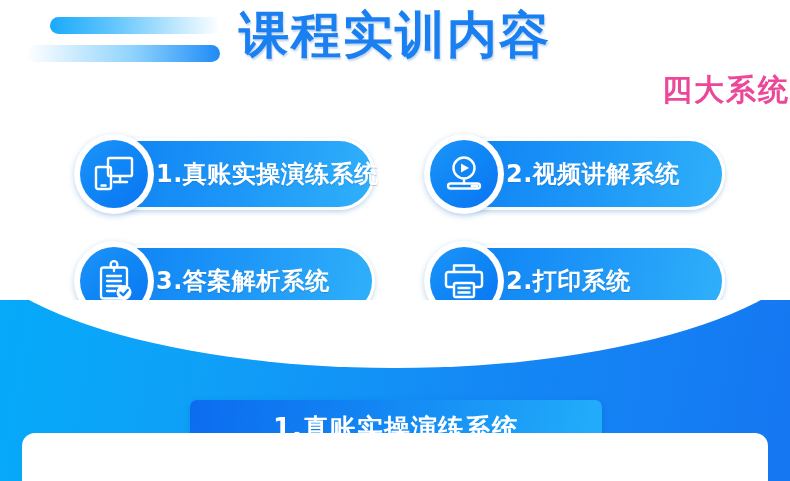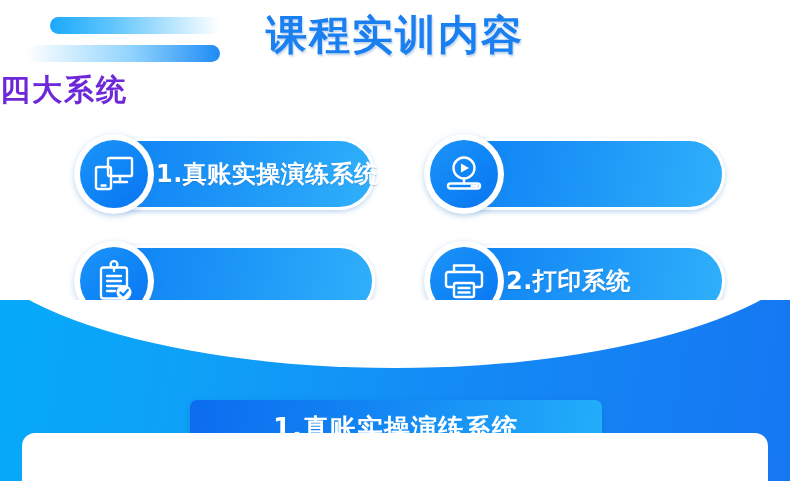--- a/index.html
+++ b/index.html
@@ -25,33 +25,33 @@
   }
   
   .bar-l1{left:50px;top:17px;width:170px;
     background:linear-gradient(90deg,#1aa9fb 0%,#63c6fd 38%,#ffffff 100%);}
   .bar-l2{left:26px;top:45px;width:194px;
     background:linear-gradient(90deg,#ffffff 0%,#8fd3fd 55%,#1f8bf6 100%);}
 
   .main-title{
     position:absolute;left:0;right:0;top:8px;
     text-align:center;
-    font-size:41px;font-weight:bold;
+    font-size:50px;font-weight:bold;
     letter-spacing:2px;
     color:#1a7ff0;
     text-shadow:1px 2px 2px rgba(120,160,210,.45);
     font-family:"DejaVu Serif","Liberation Serif",serif;
     line-height:54px;
   }
   .sub-title{
     position:absolute;left:0;right:0;top:70px;
-    text-align:left;
+    text-align:right;
     font-size:30px;font-weight:bold;
     letter-spacing:2px;
-    color:#6d28d9;
+    color:#ec4899;
     font-family:"DejaVu Serif","Liberation Serif",serif;
     line-height:40px;
   }
 
   
   .cards{position:absolute;left:0;top:131px;width:790px;height:192px;}
   .card{
     position:absolute;
     width:297px;height:72px;
   }
@@ -159,35 +159,37 @@
             <path d="M21 27 h13"></path>
             <rect x="3" y="12" width="15" height="22" rx="2"></rect>
             <path d="M8.5 30.5 h4"></path>
           </svg>
         </div>
       </div>
     </div>
 
     <div class="card c1">
       <div class="pill"></div>
+      <div class="pill-label">2.视频讲解系统</div>
       <div class="icon-ring">
         <div class="icon-disc">
           <svg width="42" height="38" viewBox="0 0 42 38" fill="none" stroke="#ffffff" stroke-width="2.4" stroke-linecap="round" stroke-linejoin="round">
             <circle cx="21" cy="13" r="10.5"></circle>
             <path d="M18 8.5 L26 13 L18 17.5 Z" fill="#ffffff" stroke="none"></path>
             <path d="M21 23.5 v5"></path>
             <rect x="5" y="28.5" width="32" height="5" rx="2.5"></rect>
             <path d="M29 31 h5" stroke-width="3"></path>
           </svg>
         </div>
       </div>
     </div>
 
     <div class="card c2">
       <div class="pill"></div>
+      <div class="pill-label">3.答案解析系统</div>
       <div class="icon-ring">
         <div class="icon-disc">
           <svg width="40" height="42" viewBox="0 0 40 42" fill="none" stroke="#ffffff" stroke-width="2.3" stroke-linecap="round" stroke-linejoin="round">
             <circle cx="20" cy="4.5" r="3.4"></circle>
             <path d="M20 8 v3.2"></path>
             <rect x="7" y="7.5" width="26" height="31" rx="2.6"></rect>
             <path d="M13 16 h14 M13 21 h14 M13 26 h14 M13 31 h8"></path>
             <circle cx="30" cy="32.5" r="7.5" fill="#ffffff" stroke="none"></circle>
             <path d="M26.5 32.6 L29.2 35.3 L33.8 29.9" stroke="#0f86f6" stroke-width="2.3"></path>
           </svg>

